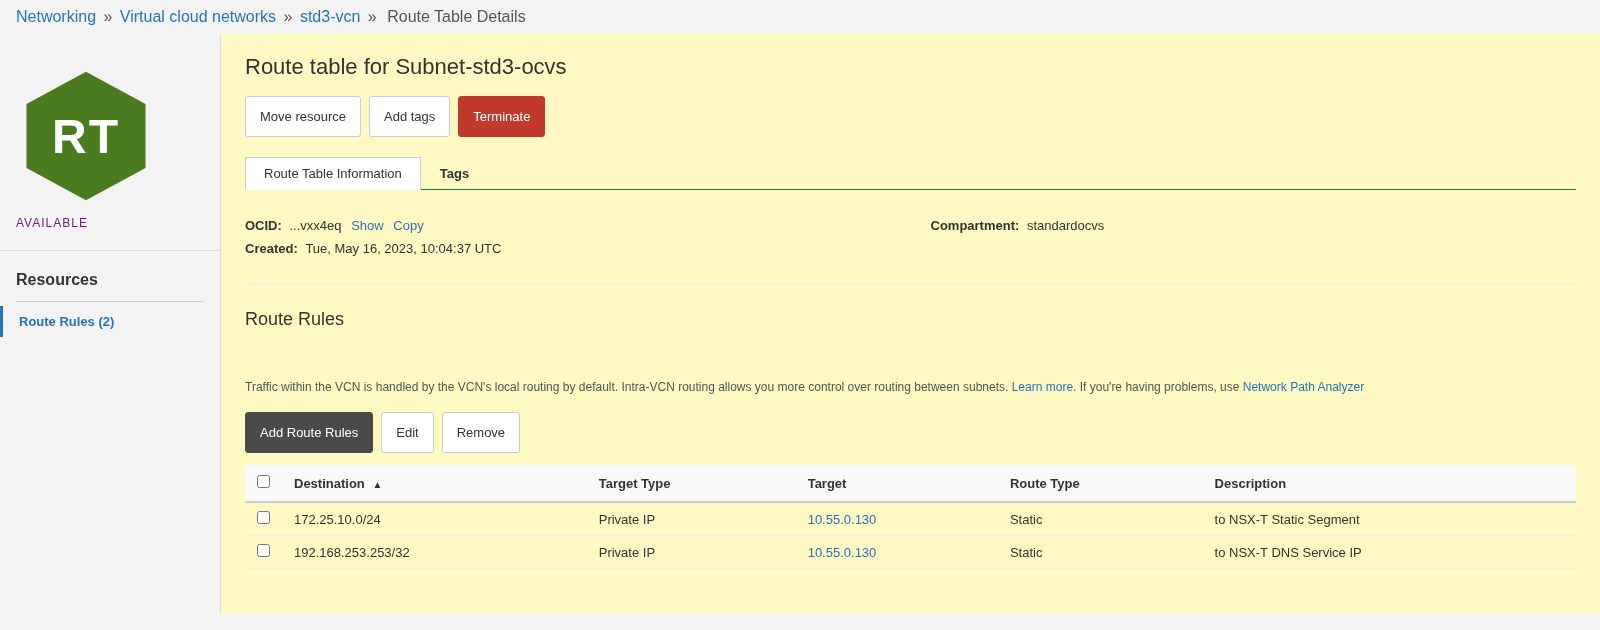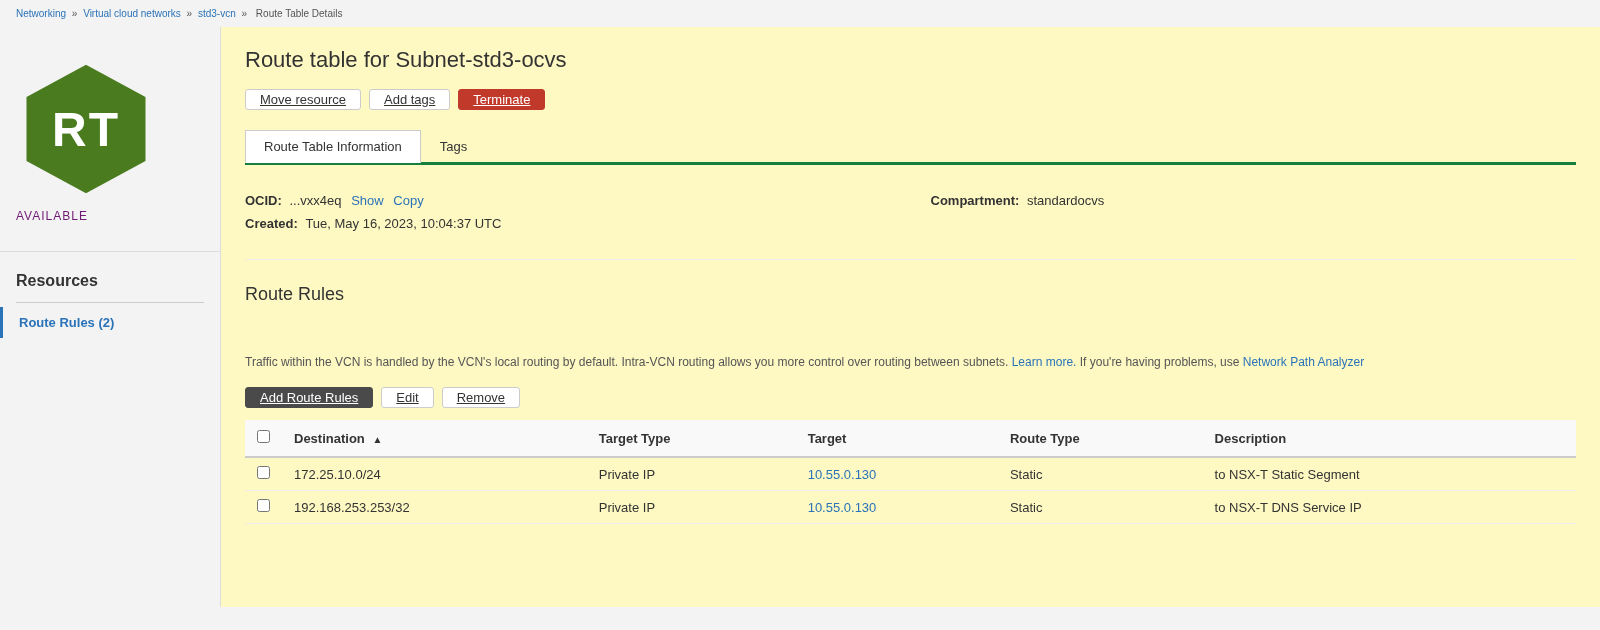--- a/index.html
+++ b/index.html
@@ -5,21 +5,21 @@
     * { box-sizing: border-box; margin: 0; padding: 0; }
     body {
       font-family: -apple-system, BlinkMacSystemFont, "Segoe UI", Arial, sans-serif;
       font-size: 13px;
       background: #f3f3f3;
       color: #333;
     }
     
     .breadcrumb {
       padding: 8px 16px;
-      font-size: 10px;
+      font-size: 16px;
       color: #555;
       background: #f3f3f3;
     }
     .breadcrumb a {
       color: #2a73b8;
       text-decoration: none;
     }
     .breadcrumb span { color: #555; margin: 0 3px; }
 
     
@@ -67,21 +67,21 @@
       font-size: 12px;
       color: #701a75;
       letter-spacing: 1px;
     }
     .sidebar-resources-title {
       font-size: 16px;
       font-weight: 600;
       color: #333;
       padding: 20px 16px 8px 16px;
       border-top: 1px solid #ddd;
-      margin-top: 12px;
+      margin-top: 4px;
     }
     .sidebar-divider {
       border: none;
       border-top: 1px solid #ccc;
       margin: 4px 16px;
     }
     .sidebar-nav-item {
       padding: 8px 16px;
       cursor: pointer;
       font-size: 13px;
@@ -112,54 +112,54 @@
       margin-bottom: 16px;
     }
 
     
     .action-buttons {
       display: flex;
       gap: 8px;
       margin-bottom: 20px;
     }
     .btn {
-      padding: 2px 14px;
+      padding: 12px 14px;
       font-size: 13px;
       border-radius: 3px;
       cursor: pointer;
       border: 1px solid #ccc;
       background: #fff;
       color: #333;
-      text-decoration: underline;
     }
     .btn-danger {
       background: #c0392b;
       color: #fff;
       border-color: #c0392b;
     }
     .btn-dark {
       background: #4a4a4a;
       color: #fff;
       border-color: #4a4a4a;
     }
 
     
     .tabs {
       display: flex;
-      border-bottom: 3px solid #15803d;
+      border-bottom: 1px solid #15803d;
       margin-bottom: 16px;
     }
     .tab {
       padding: 8px 18px;
       font-size: 13px;
       cursor: pointer;
       border: 1px solid transparent;
       border-bottom: none;
       margin-bottom: -1px;
       color: #333;
+      font-weight: bold;
     }
     .tab.active {
       border: 1px solid #ccc;
       border-bottom: 1px solid #fff;
       background: #fff;
       font-weight: 500;
     }
 
     
     .info-section {

